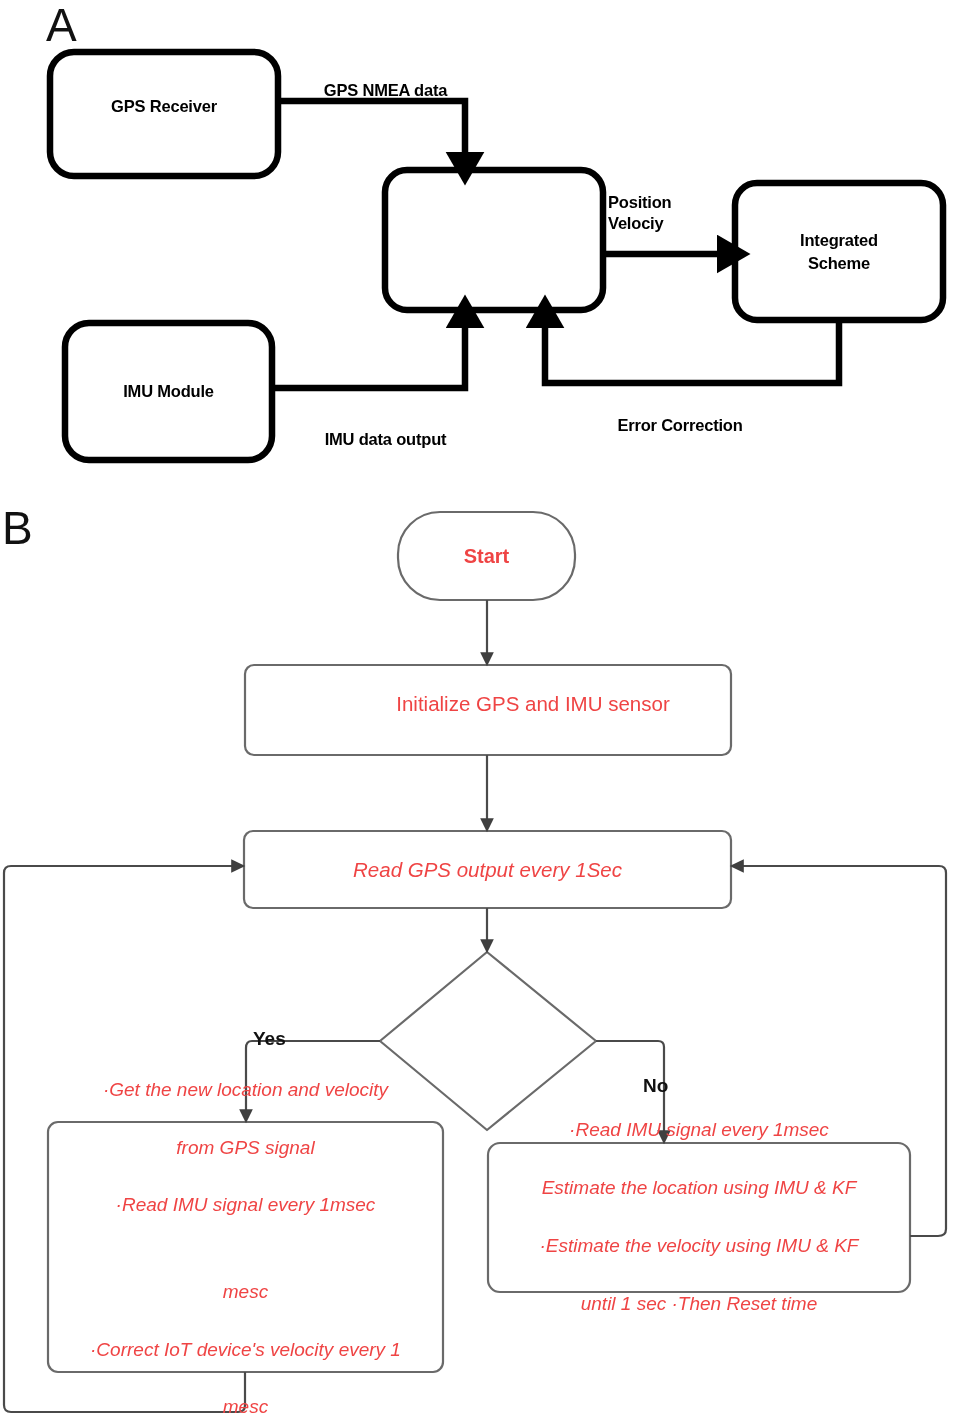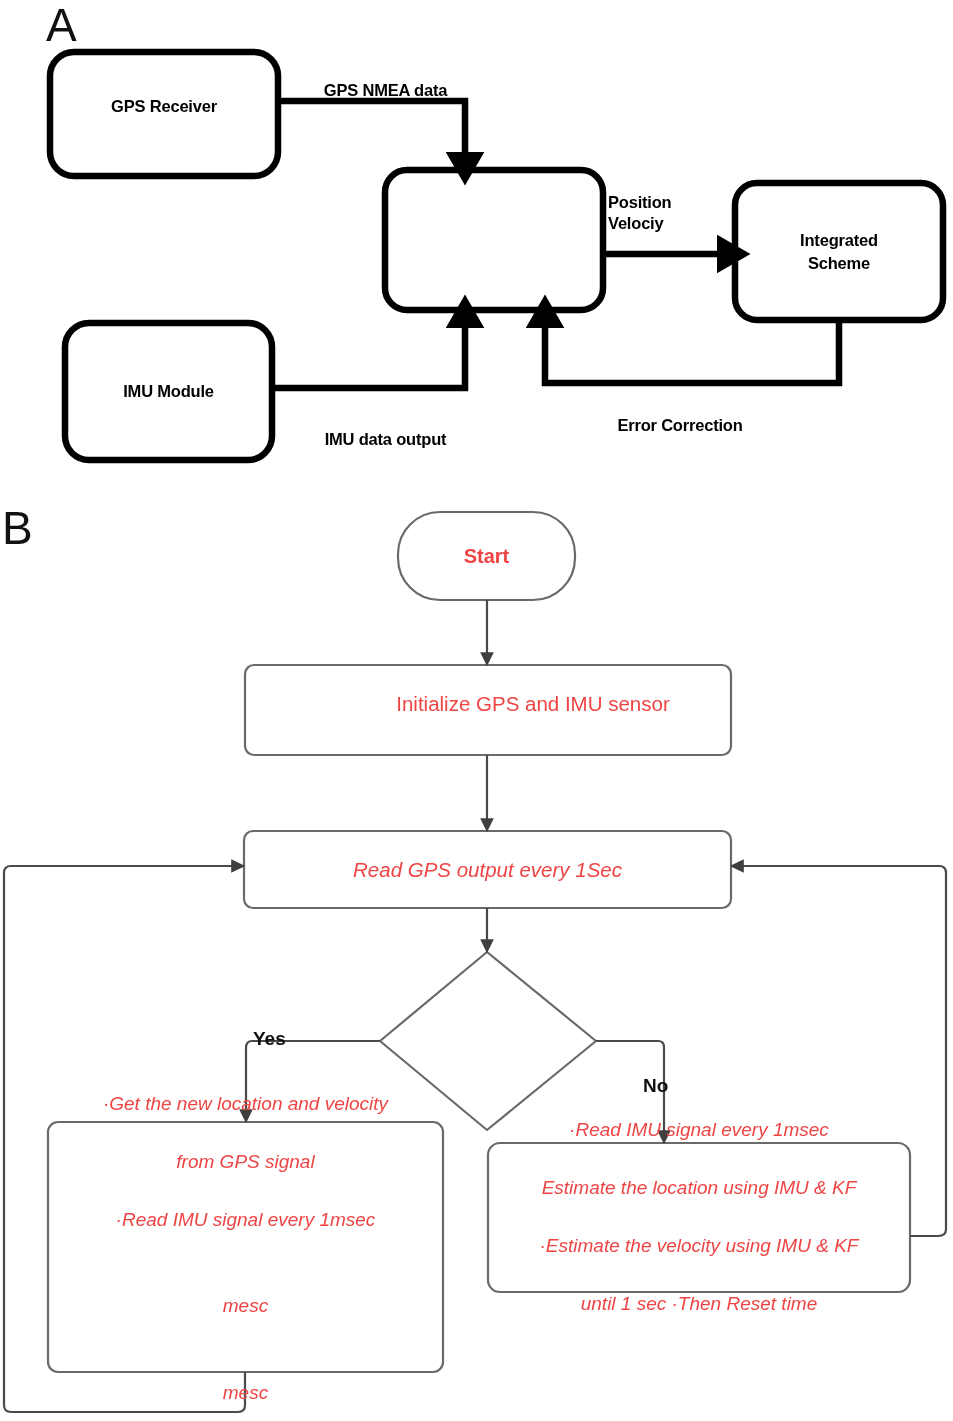--- a/index.html
+++ b/index.html
@@ -142,21 +142,21 @@
 
   <div class="bLabel" style="left:643px;top:1043px;margin-top:32px;">No</div>
 
   <div class="bNode t-body" style="left:48px;top:1122px;width:395px;height:250px;padding-top:4px;box-sizing:border-box;border-radius:24px;">
     <span>
       <span>·Get the new location and velocity</span><br>
       <span>from GPS signal</span><br>
       <span>·Read IMU signal every 1msec</span><br>
       <br>
       <span>mesc</span><br>
-      <br>
+      <span>·Correct IoT device's velocity every 1</span><br>
       <span>mesc</span>
     </span>
   </div>
 
   <div class="bNode t-body" style="left:488px;top:1143px;width:422px;height:149px;">
     <span>
       <span>·Read IMU signal every 1msec</span><br>
       <span>Estimate the location using IMU &amp; KF</span><br>
       <span>·Estimate the velocity using IMU &amp; KF</span><br>
       <span>until 1 sec ·Then Reset time</span>

